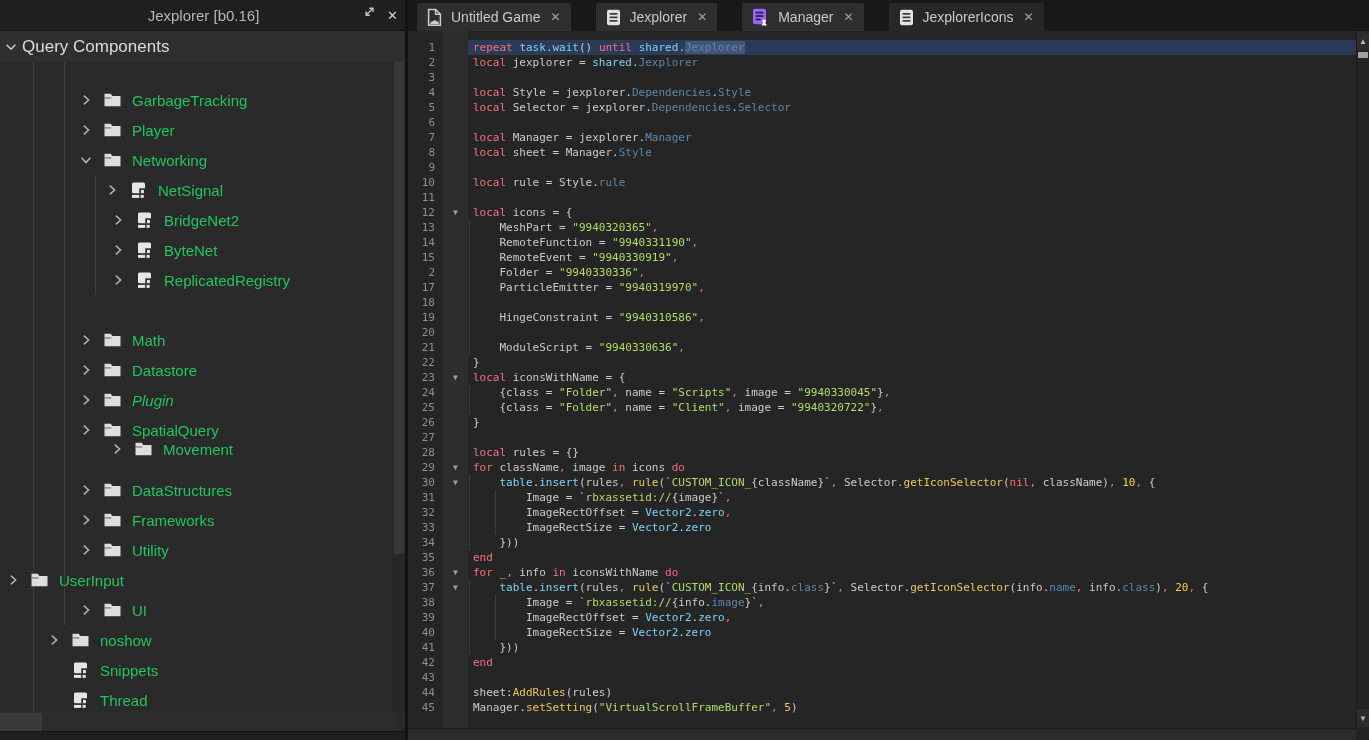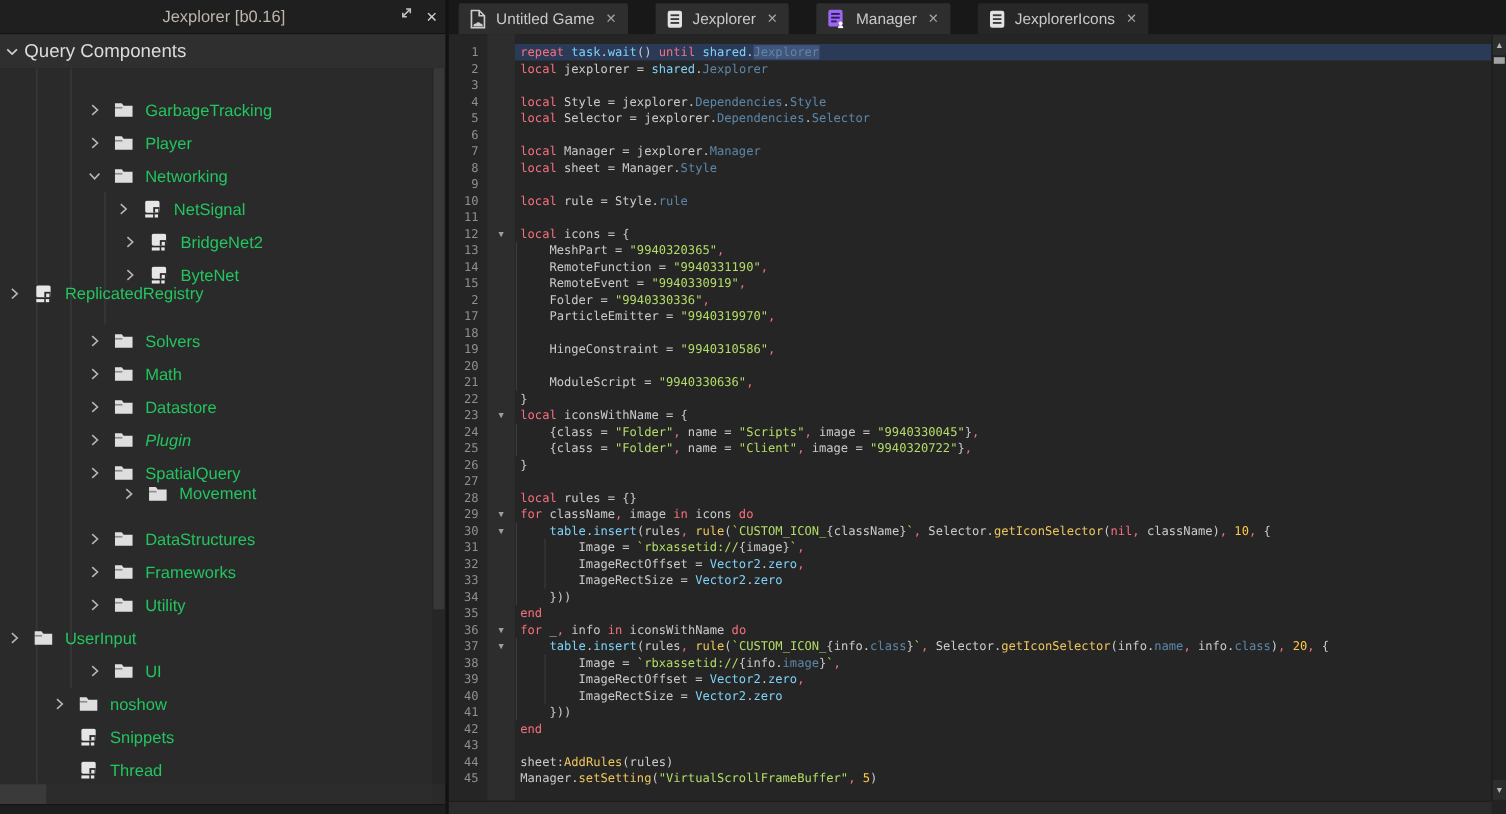--- a/index.html
+++ b/index.html
@@ -190,50 +190,36 @@
             <svg width="17" height="16" viewBox="0 0 17 16">
               <rect x="2" y="0.5" width="13" height="10.8" rx="1.5" fill="#e6e6e6"></rect>
               <rect x="9.3" y="6.3" width="5.7" height="5" fill="#2a2a2a"></rect>
               <rect x="11" y="7.9" width="2.9" height="3.1" fill="#e6e6e6"></rect>
               <rect x="2" y="12.9" width="7.2" height="3" fill="#e6e6e6"></rect>
               <rect x="10.6" y="12.9" width="3.1" height="3" fill="#e6e6e6"></rect>
             </svg>
           </span>
           <span class="tlabel">ByteNet</span>
         </div>
-        <div class="trow" style="top: 190px; ">
+        <div class="trow" style="top: 203px; padding-left: 105px;">
           <span class="chev">
             <svg width="14" height="14" viewBox="0 0 16 16" fill="none" stroke="#b5b5b5" stroke-width="1.7">
               <path d="M5.5 3 L11 8 L5.5 13"></path>
             </svg>
           </span>
           <span class="ticon">
             <svg width="17" height="16" viewBox="0 0 17 16">
               <rect x="2" y="0.5" width="13" height="10.8" rx="1.5" fill="#e6e6e6"></rect>
               <rect x="9.3" y="6.3" width="5.7" height="5" fill="#2a2a2a"></rect>
               <rect x="11" y="7.9" width="2.9" height="3.1" fill="#e6e6e6"></rect>
               <rect x="2" y="12.9" width="7.2" height="3" fill="#e6e6e6"></rect>
               <rect x="10.6" y="12.9" width="3.1" height="3" fill="#e6e6e6"></rect>
             </svg>
           </span>
           <span class="tlabel">ReplicatedRegistry</span>
-        </div>
-        <div class="trow" style="top: 233px; padding-left: 73px;">
-          <span class="chev">
-            <svg width="14" height="14" viewBox="0 0 16 16" fill="none" stroke="#b5b5b5" stroke-width="1.7">
-              <path d="M5.5 3 L11 8 L5.5 13"></path>
-            </svg>
-          </span>
-          <span class="ticon">
-            <svg width="17" height="14" viewBox="0 0 17 14">
-              <path d="M0.5 0.8 h6.2 l1.7 2.3 h8.1 V13.2 H0.5 z" fill="#dedede"></path>
-              <rect x="0.5" y="4.2" width="6.8" height="1.5" fill="#2a2a2a" opacity="0.45"></rect>
-            </svg>
-          </span>
-          <span class="tlabel">Solvers</span>
         </div>
         <div class="trow" style="top: 263px; padding-left: 73px;">
           <span class="chev">
             <svg width="14" height="14" viewBox="0 0 16 16" fill="none" stroke="#b5b5b5" stroke-width="1.7">
               <path d="M5.5 3 L11 8 L5.5 13"></path>
             </svg>
           </span>
           <span class="ticon">
             <svg width="17" height="14" viewBox="0 0 17 14">
               <path d="M0.5 0.8 h6.2 l1.7 2.3 h8.1 V13.2 H0.5 z" fill="#dedede"></path>

